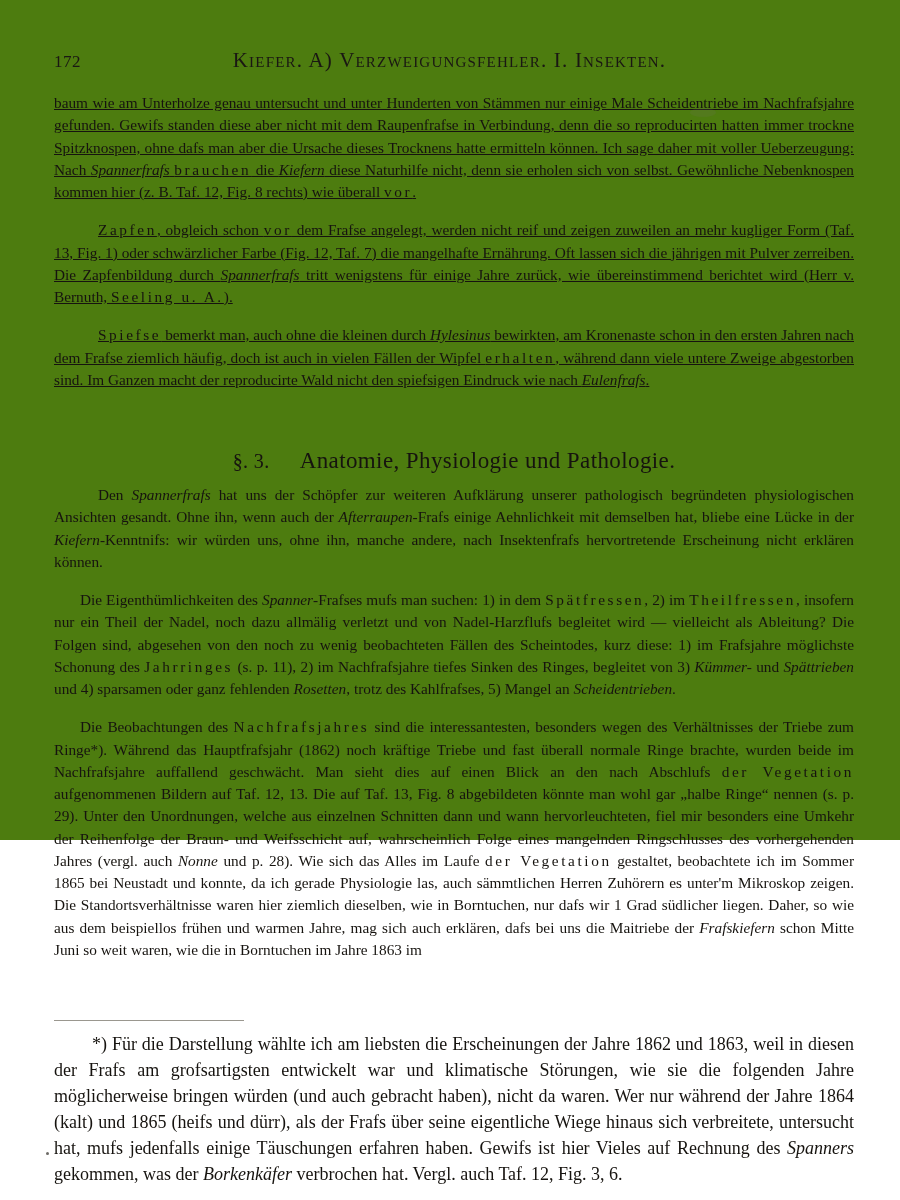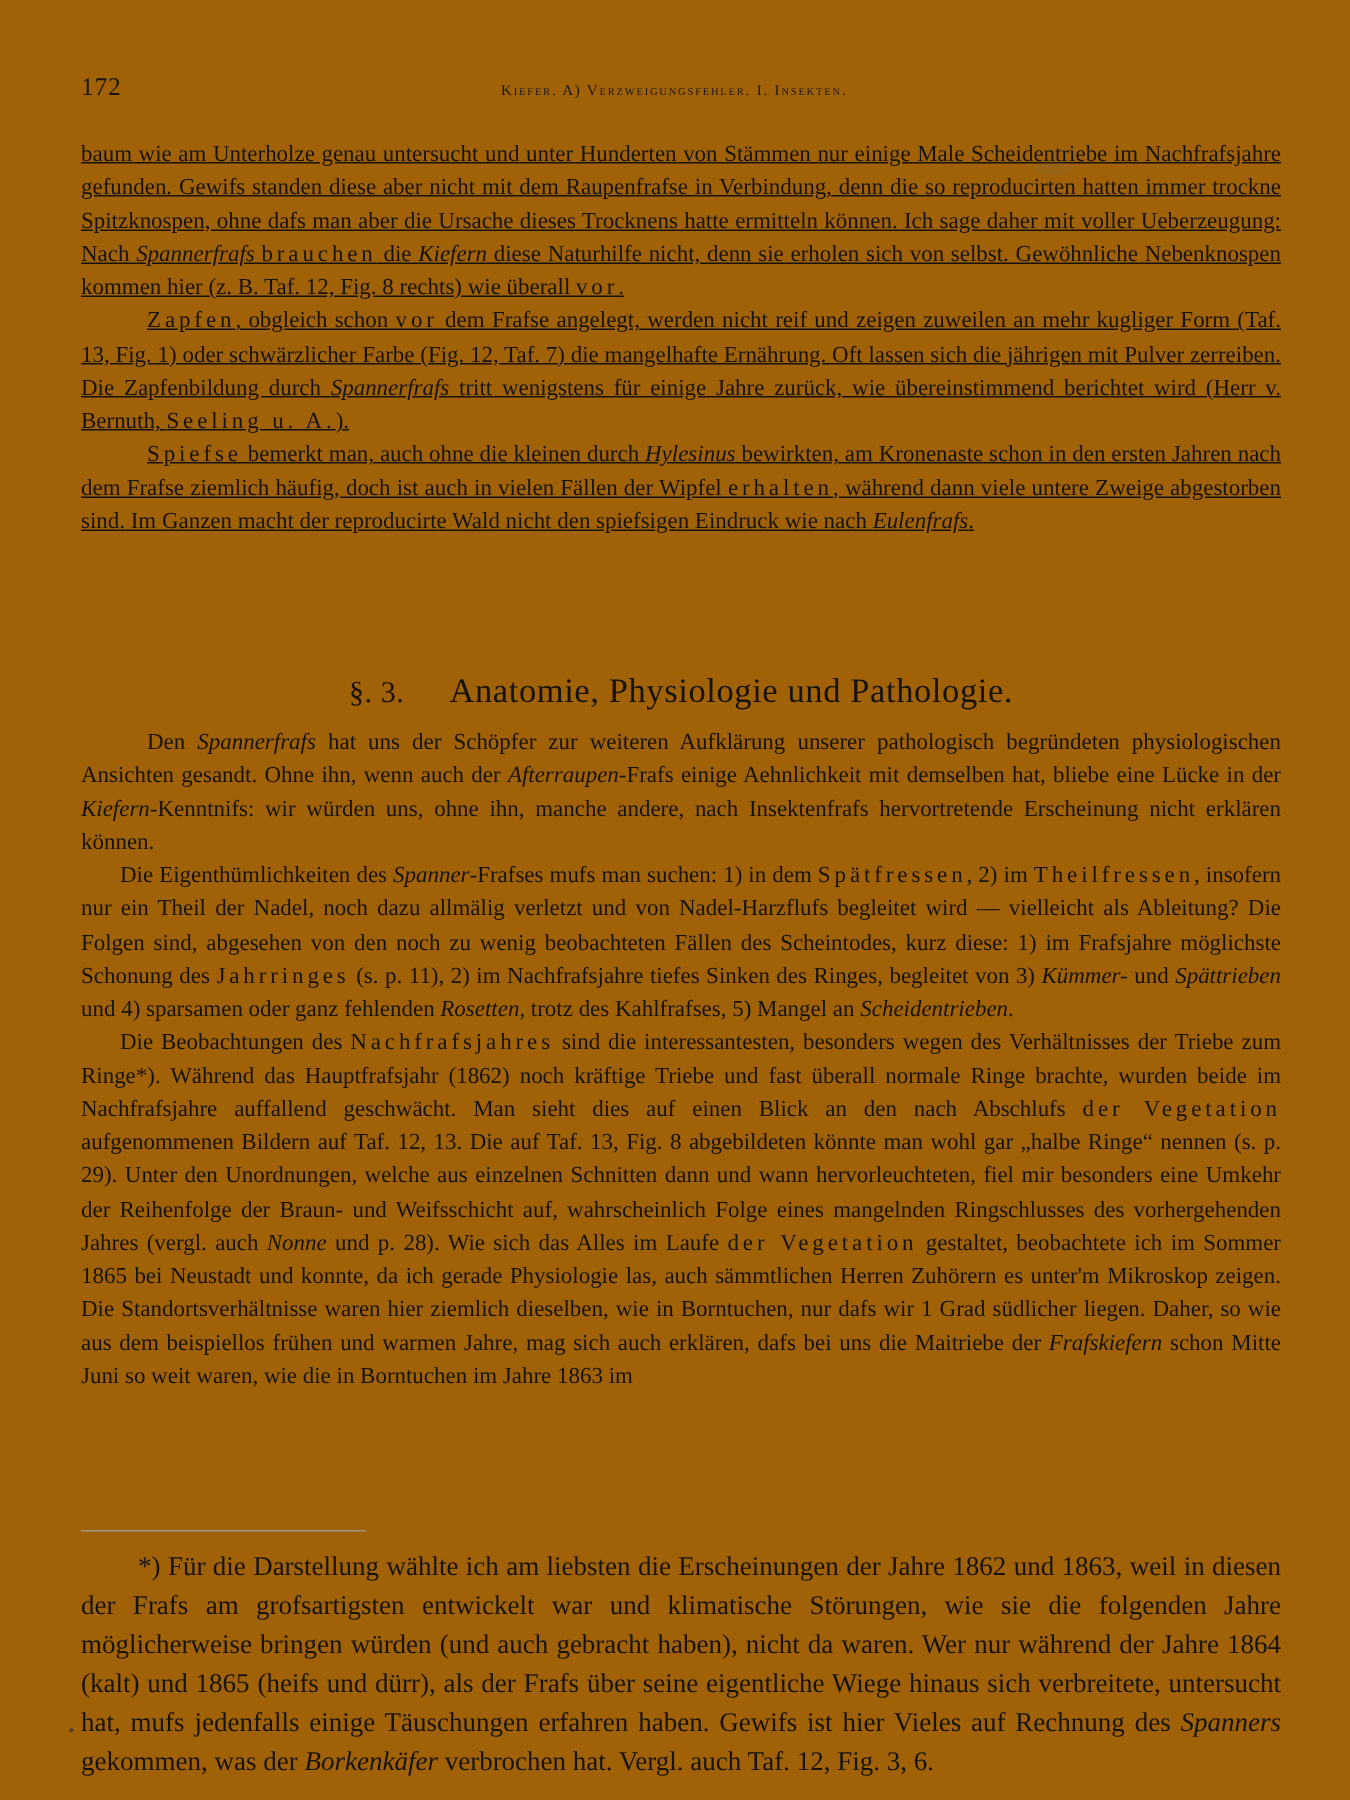--- a/index.html
+++ b/index.html
@@ -12,60 +12,60 @@
     height: 1200px;
     font-family: "Liberation Serif", serif;
     color: #16130f;
     position: relative;
     overflow: hidden;
   }
   .page {
     position: absolute;
     left: 0; top: 0;
     width: 900px;
-    height: 1200px;
-    background: #a16207;
+    height: 840px;
+    background: #4d7c0f;
   }
   .header {
     position: absolute;
     left: 54px;
     top: 48px;
     width: 800px;
     display: flex;
     align-items: baseline;
   }
   .folio {
     font-size: 17px;
     letter-spacing: 0.5px;
     color: #1a1713;
   }
   .running-head {
     flex: 1;
     text-align: center;
-    font-size: 10px;
+    font-size: 21px;
     font-variant: small-caps;
     letter-spacing: 1.2px;
     color: #1a1713;
     padding-right: 36px;
   }
   .body-block {
     position: absolute;
     left: 54px;
     width: 800px;
     font-size: 15.3px;
     line-height: 1.455;
     text-align: justify;
     color: #16130f;
   }
   #block-1 { top: 92px; text-decoration: underline; }
   .para {
     margin: 0 0 0 0;
     text-indent: 0;
   }
-  .para + .para { margin-top: 0; }
+  .para + .para { margin-top: 16px; }
   .indent-wide { text-indent: 44px; }
   .indent-small { text-indent: 26px; }
   .sec-head {
     position: absolute;
     left: 54px;
     top: 448px;
     width: 800px;
     text-align: center;
     font-size: 23px;
     letter-spacing: 0.4px;

